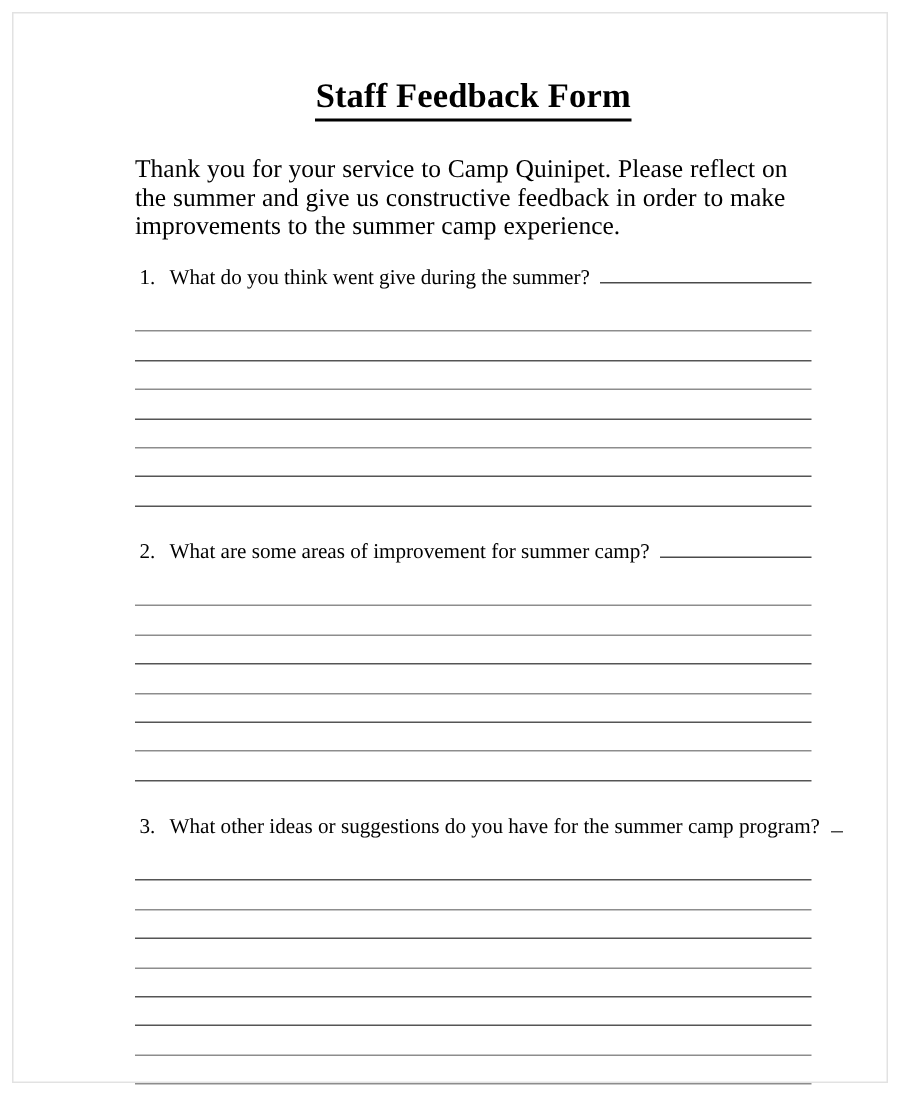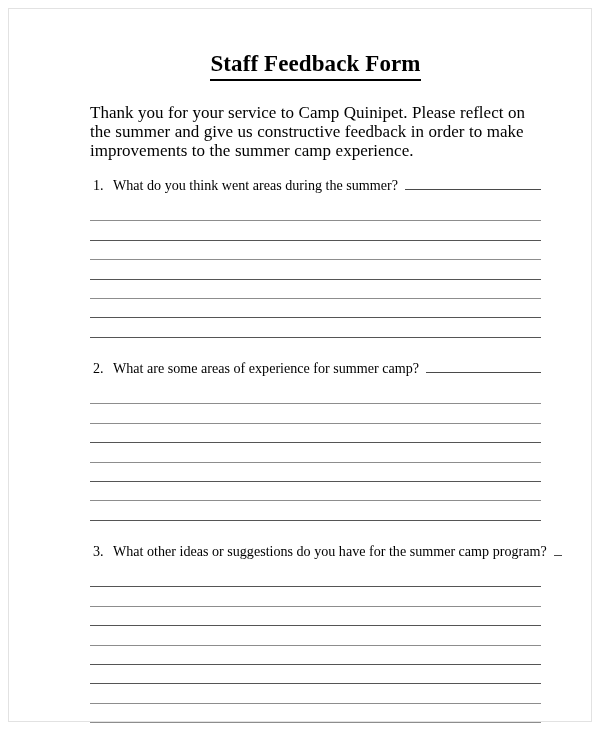--- a/index.html
+++ b/index.html
@@ -110,40 +110,40 @@
 
     <div class="title-wrap">
       <div class="title">Staff Feedback Form</div>
     </div>
 
     <div class="intro">Thank you for your service to Camp Quinipet.  Please reflect on the summer and give us constructive feedback in order to make improvements to the summer camp experience.</div>
 
     <div class="question-block">
       <div class="q-head">
         <span class="q-num">1.</span>
-        <span class="q-text">What do you think went areas during the summer?</span>
+        <span class="q-text">What do you think went give during the summer?</span>
         <span class="q-tail"></span>
       </div>
       <div class="rules">
         <div class="rule light"></div>
         <div class="rule"></div>
         <div class="rule light"></div>
         <div class="rule"></div>
         <div class="rule light"></div>
         <div class="rule"></div>
         <div class="rule"></div>
       </div>
     </div>
 
     <div class="gap"></div>
 
     <div class="question-block">
       <div class="q-head">
         <span class="q-num">2.</span>
-        <span class="q-text">What are some areas of experience for summer camp?</span>
+        <span class="q-text">What are some areas of improvement for summer camp?</span>
         <span class="q-tail"></span>
       </div>
       <div class="rules">
         <div class="rule light"></div>
         <div class="rule light"></div>
         <div class="rule"></div>
         <div class="rule light"></div>
         <div class="rule"></div>
         <div class="rule light"></div>
         <div class="rule"></div>

